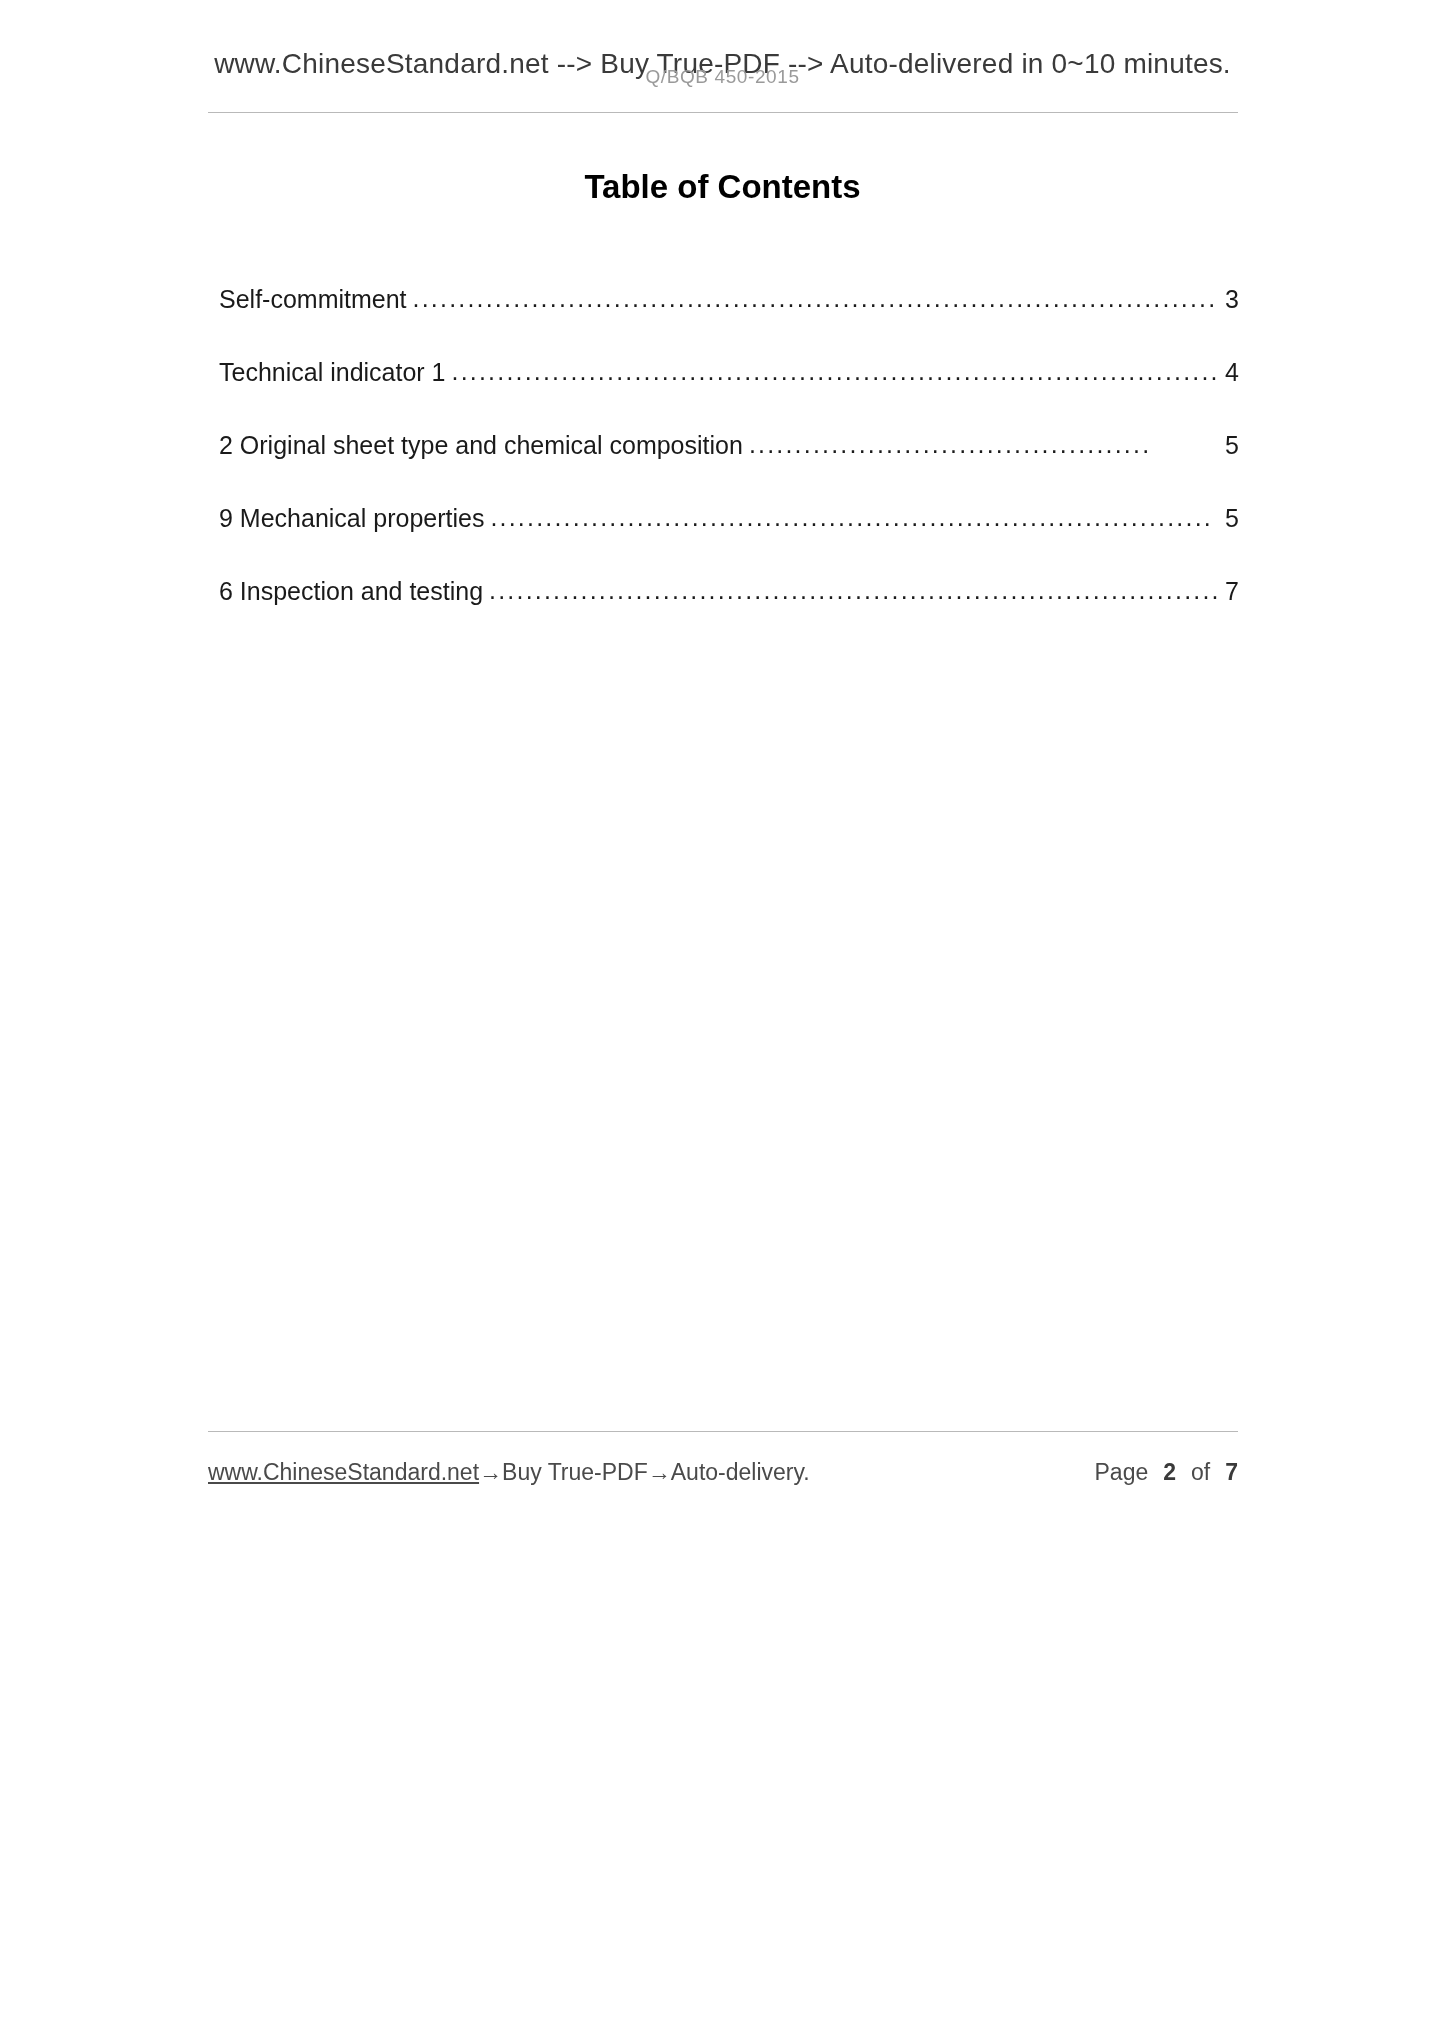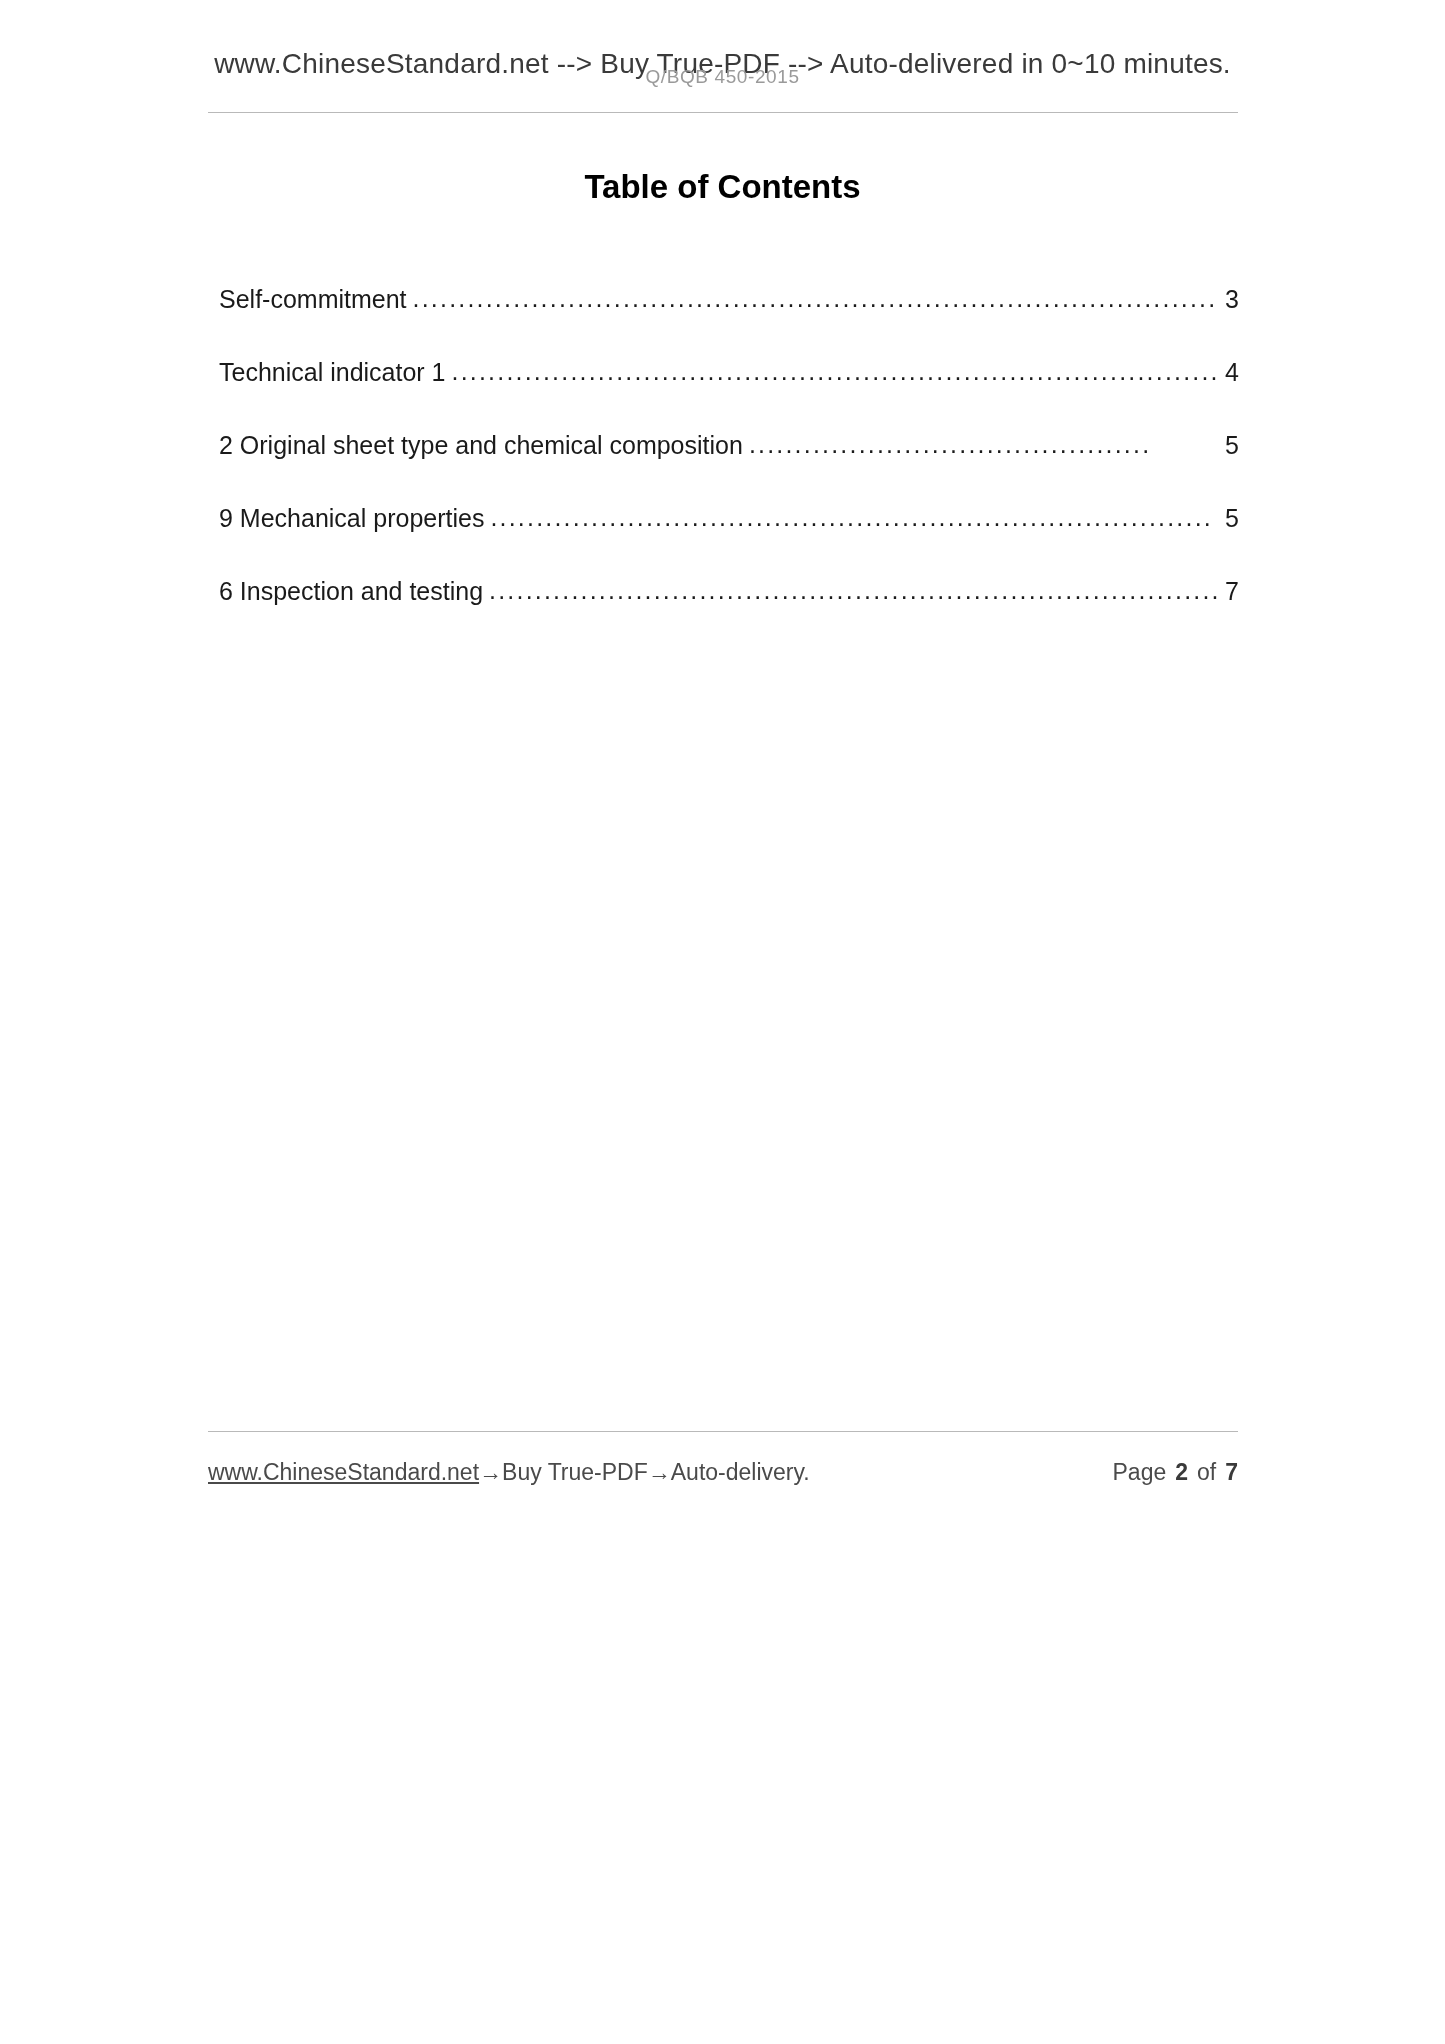--- a/index.html
+++ b/index.html
@@ -131,21 +131,21 @@
     color: #4a4a4a;
   }
   .footer-arrow {
     color: #4a4a4a;
     font-size: 23px;
   }
   .footer-spacer { flex: 1 1 auto; }
   .footer-right {
     display: flex;
     align-items: baseline;
-    gap: 9px;
+    gap: 15px;
     white-space: nowrap;
     color: #4a4a4a;
   }
   .footer-pagenum { font-weight: bold; color: #3a3a3a; }
 </style>
 </head>
 <body>
 
 <div class="page">
 

